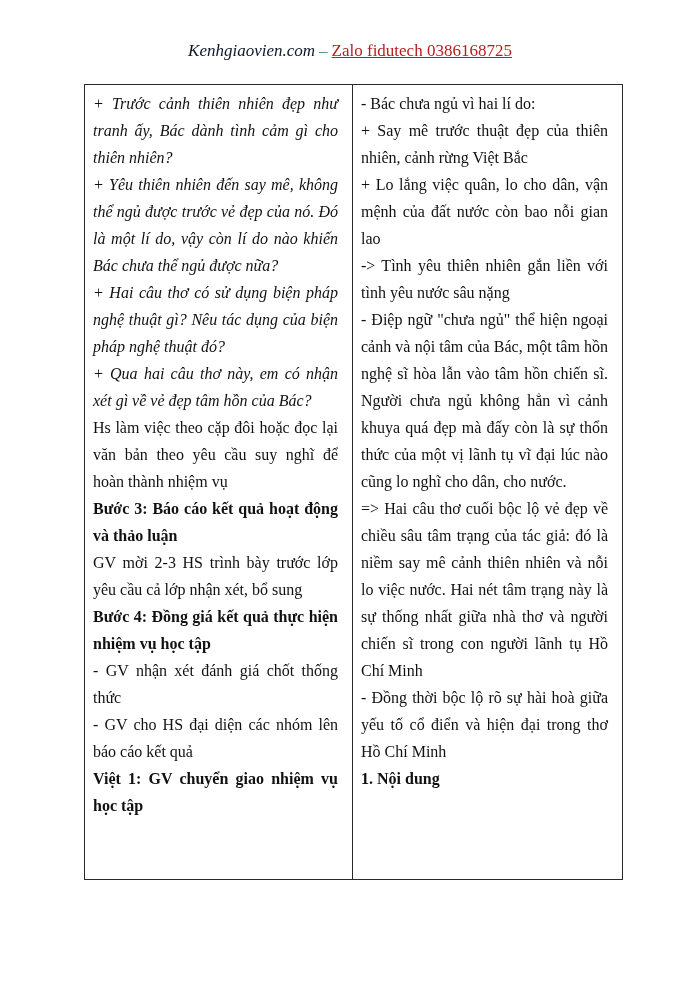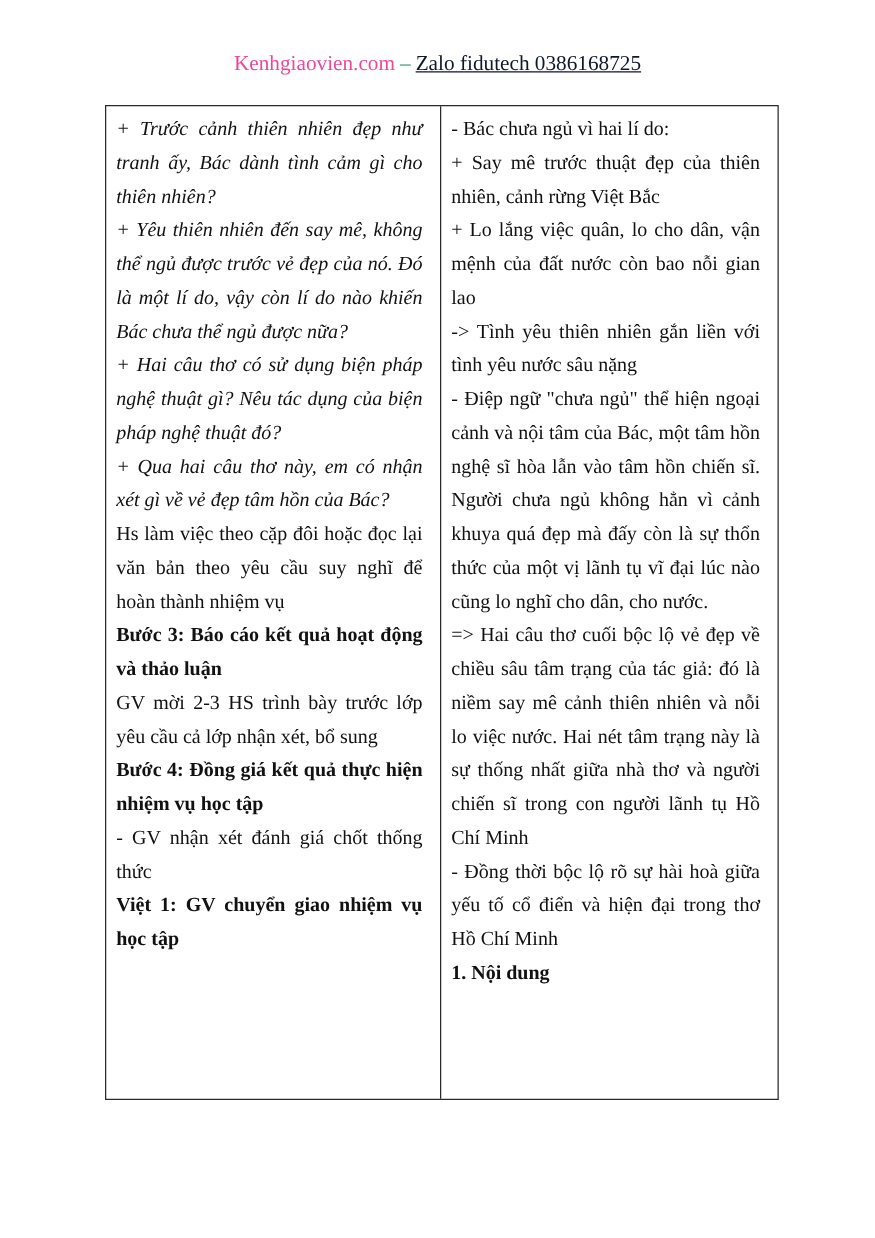--- a/index.html
+++ b/index.html
@@ -59,34 +59,35 @@
   }
   .para.italic { font-style: italic; }
   .para.bold { font-weight: bold; }
   .para.gap-before { margin-top: 81px; }
   .underline { text-decoration: underline; }
 </style>
 </head>
 <body>
 
 <div class="page-header">
-  <span class="site-name" style="color: #ec4899;">Kenhgiaovien.com</span><span class="sep site-name" style="color: rgb(46, 143, 95);">–</span><a class="zalo-link" style="color: #0f172a;">Zalo fidutech 0386168725</a>
+  <span class="site-name" style="color: #0f172a; font-style: italic;">Kenhgiaovien.com</span><span class="sep site-name" style="color: rgb(46, 143, 95);">–</span><a class="zalo-link" style="color: #b91c1c;">Zalo fidutech 0386168725</a>
 </div>
 
 <div class="doc-table">
   <div class="col col-left" id="left-col">
       <div class="para italic">+ Trước cảnh thiên nhiên đẹp như tranh ấy, Bác dành tình cảm gì cho thiên nhiên?</div>
       <div class="para italic">+ Yêu thiên nhiên đến say mê, không thể ngủ được trước vẻ đẹp của nó. Đó là một lí do, vậy còn lí do nào khiến Bác chưa thể ngủ được nữa?</div>
       <div class="para italic">+ Hai câu thơ có sử dụng biện pháp nghệ thuật gì? Nêu tác dụng của biện pháp nghệ thuật đó?</div>
       <div class="para italic">+ Qua hai câu thơ này, em có nhận xét gì về vẻ đẹp tâm hồn của Bác?</div>
       <div class="para normal">Hs làm việc theo cặp đôi hoặc đọc lại văn bản theo yêu cầu suy nghĩ để hoàn thành nhiệm vụ</div>
       <div class="para bold">Bước 3: Báo cáo kết quả hoạt động và thảo luận</div>
       <div class="para normal">GV mời 2-3 HS trình bày trước lớp yêu cầu cả lớp nhận xét, bổ sung</div>
       <div class="para bold">Bước 4: Đồng giá kết quả thực hiện nhiệm vụ học tập</div>
       <div class="para normal">- GV nhận xét đánh giá chốt thống thức</div>
+      <div class="para normal">- GV cho HS đại diện các nhóm lên báo cáo kết quả</div>
       <div class="para bold">Việt 1: GV chuyển giao nhiệm vụ học tập</div>
     </div>
   <div class="col col-right" id="right-col">
       <div class="para normal">- Bác chưa ngủ vì hai lí do:</div>
       <div class="para normal">+ Say mê trước thuật đẹp của thiên nhiên, cảnh rừng Việt Bắc</div>
       <div class="para normal">+ Lo lắng việc quân, lo cho dân, vận mệnh của đất nước còn bao nỗi gian lao</div>
       <div class="para normal">-&gt; Tình yêu thiên nhiên gắn liền với tình yêu nước sâu nặng</div>
       <div class="para normal">- Điệp ngữ "chưa ngủ" thể hiện ngoại cảnh và nội tâm của Bác, một tâm hồn nghệ sĩ hòa lẫn vào tâm hồn chiến sĩ. Người chưa ngủ không hẳn vì cảnh khuya quá đẹp mà đấy còn là sự thổn thức của một vị lãnh tụ vĩ đại lúc nào cũng lo nghĩ cho dân, cho nước.</div>
       <div class="para normal">=&gt; Hai câu thơ cuối bộc lộ vẻ đẹp về chiều sâu tâm trạng của tác giả: đó là niềm say mê cảnh thiên nhiên và nỗi lo việc nước. Hai nét tâm trạng này là sự thống nhất giữa nhà thơ và người chiến sĩ trong con người lãnh tụ Hồ Chí Minh</div>
       <div class="para normal">- Đồng thời bộc lộ rõ sự hài hoà giữa yếu tố cổ điển và hiện đại trong thơ Hồ Chí Minh</div>

